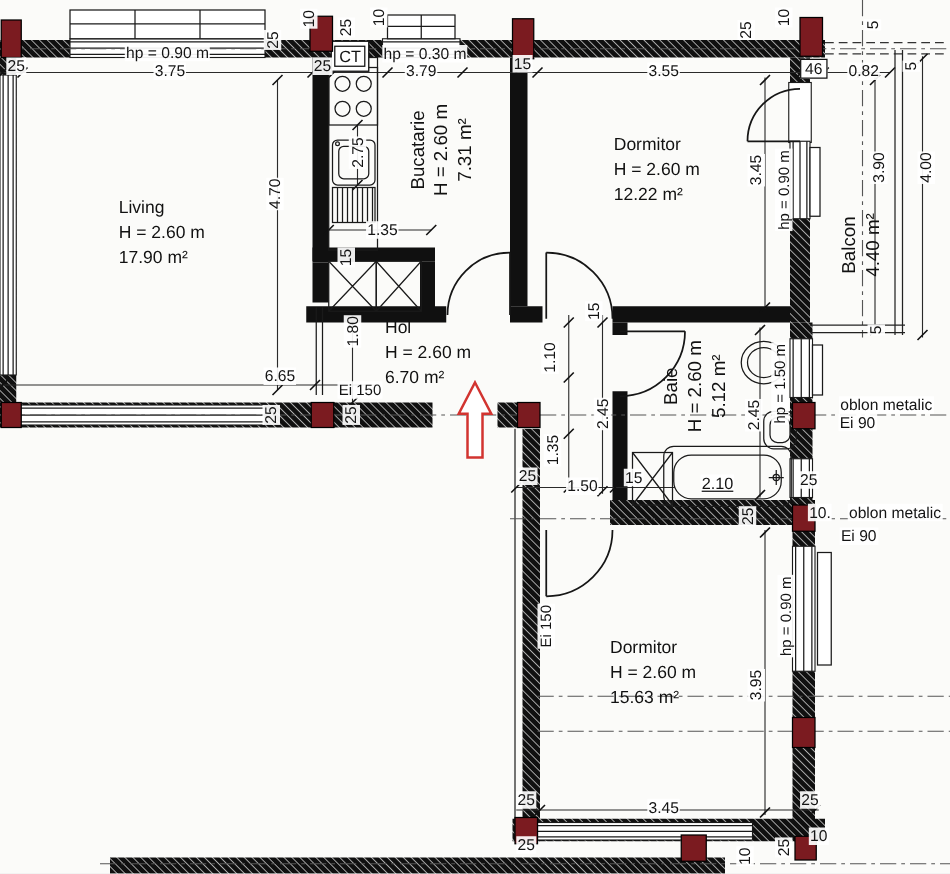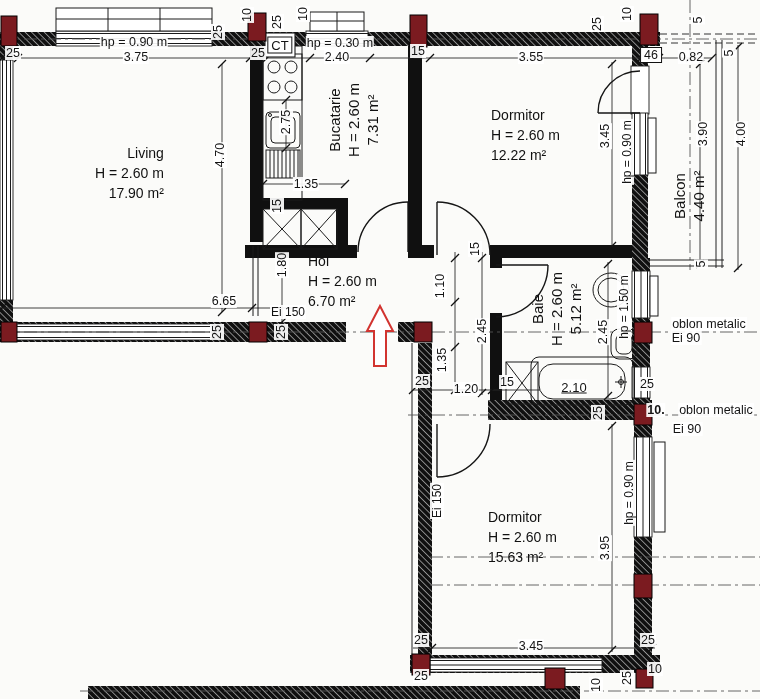--- a/index.html
+++ b/index.html
@@ -288,21 +288,21 @@
         <rect x="545" y="668" width="20" height="21" class="col"></rect>
         <rect x="636" y="669" width="17" height="19" class="col"></rect>
       </g>
 
   <g>
     <path class="arrowshape" d="M380,306 L393,331 L386,331 L386,366 L374,366 L374,331 L367,331 Z"></path>
   </g>
 </svg>
 
 <div id="labels">
-      <div class="room" style="left: 95px; top: 144px; text-align: right;">
+      <div class="room" style="left: 95px; top: 156px;">
         <div>Living</div>
         <div>H = 2.60 m</div>
         <div>17.90 m²</div>
       </div>
       <div class="room vert" style="left: 354px; top: 120px;">
         <div>Bucatarie</div>
         <div>H = 2.60 m</div>
         <div>7.31 m²</div>
       </div>
       <div class="room" style="left: 491px; top: 106px;">
@@ -332,21 +332,21 @@
       <span class="ann" style="left: 13px; top: 53px;">25</span>
       <span class="ann" style="left: 134px; top: 42px;">hp = 0.90 m</span>
       <span class="ann" style="left: 136px; top: 57px;">3.75</span>
       <span class="ann rot" style="left: 218px; top: 32px;">25</span>
       <span class="ann rot" style="left: 247px; top: 15px;">10</span>
       <span class="ann" style="left: 258px; top: 53px;">25</span>
       <span class="ann box" style="font-size: 13px; left: 280px; top: 45px;">CT</span>
       <span class="ann rot" style="left: 277px; top: 22px;">25</span>
       <span class="ann rot" style="left: 303px; top: 14px;">10</span>
       <span class="ann" style="left: 340px; top: 43px;">hp = 0.30 m</span>
-      <span class="ann" style="left: 337px; top: 57px;">2.40</span>
+      <span class="ann" style="left: 337px; top: 57px;">3.79</span>
       <span class="ann" style="left: 418px; top: 51px;">15</span>
       <span class="ann" style="left: 531px; top: 57px; text-align: right;">3.55</span>
       <span class="ann rot" style="left: 597px; top: 24px;">25</span>
       <span class="ann rot" style="left: 627px; top: 14px;">10</span>
       <span class="ann box" style="left: 651px; top: 55px;">46</span>
       <span class="ann" style="left: 691px; top: 57px;">0.82</span>
       <span class="ann rot" style="left: 698px; top: 20px;">5</span>
       <span class="ann rot" style="left: 729px; top: 53px;">5</span>
       <span class="ann rot" style="left: 220px; top: 155px;">4.70</span>
       <span class="ann rot" style="left: 286px; top: 122px;">2.75</span>
@@ -355,34 +355,34 @@
       <span class="ann rot" style="left: 282px; top: 265px;">1.80</span>
       <span class="ann" style="left: 224px; top: 301px;">6.65</span>
       <span class="ann" style="font-size: 12px; left: 288px; top: 312px;">Ei 150</span>
       <span class="ann rot" style="left: 217px; top: 332px;">25</span>
       <span class="ann rot" style="left: 281px; top: 332px;">25</span>
       <span class="ann rot" style="left: 440px; top: 286px;">1.10</span>
       <span class="ann rot" style="left: 475px; top: 249px;">15</span>
       <span class="ann rot" style="left: 482px; top: 331px;">2.45</span>
       <span class="ann rot" style="left: 442px; top: 360px;">1.35</span>
       <span class="ann" style="left: 422px; top: 381px;">25</span>
-      <span class="ann" style="left: 466px; top: 389px;">1.20</span>
+      <span class="ann" style="left: 466px; top: 389px;">1.50</span>
       <span class="ann" style="left: 507px; top: 382px;">15</span>
       <span class="ann rot" style="left: 605px; top: 136px;">3.45</span>
       <span class="ann rot" style="font-size: 12px; left: 627px; top: 152px;">hp = 0.90 m</span>
       <span class="ann rot" style="left: 703px; top: 134px;">3.90</span>
       <span class="ann rot" style="left: 741px; top: 134px;">4.00</span>
       <span class="ann rot" style="left: 603px; top: 332px;">2.45</span>
       <span class="ann rot" style="font-size: 12px; left: 624px; top: 307px;">hp = 1.50 m</span>
       <span class="ann" style="left: 709px; top: 324px;">oblon metalic</span>
       <span class="ann" style="left: 686px; top: 338px;">Ei 90</span>
       <span class="ann" style="font-size: 13px; left: 574px; top: 387px; text-decoration: underline;">2.10</span>
       <span class="ann" style="left: 647px; top: 384px;">25</span>
       <span class="ann rot" style="left: 598px; top: 413px;">25</span>
-      <span class="ann" style="left: 656px; top: 410px; font-weight: bold;">10.</span>
+      <span class="ann" style="left: 656px; top: 410px;">10.</span>
       <span class="ann" style="left: 716px; top: 410px;">oblon metalic</span>
       <span class="ann" style="left: 687px; top: 429px;">Ei 90</span>
       <span class="ann rot" style="left: 701px; top: 264px;">5</span>
       <span class="ann rot" style="font-size: 12px; left: 437px; top: 501px;">Ei 150</span>
       <span class="ann rot" style="font-size: 12px; left: 629px; top: 493px;">hp = 0.90 m</span>
       <span class="ann rot" style="left: 605px; top: 548px;">3.95</span>
       <span class="ann" style="left: 531px; top: 646px;">3.45</span>
       <span class="ann" style="left: 421px; top: 640px;">25</span>
       <span class="ann" style="left: 648px; top: 640px;">25</span>
       <span class="ann" style="left: 421px; top: 676px;">25</span>

